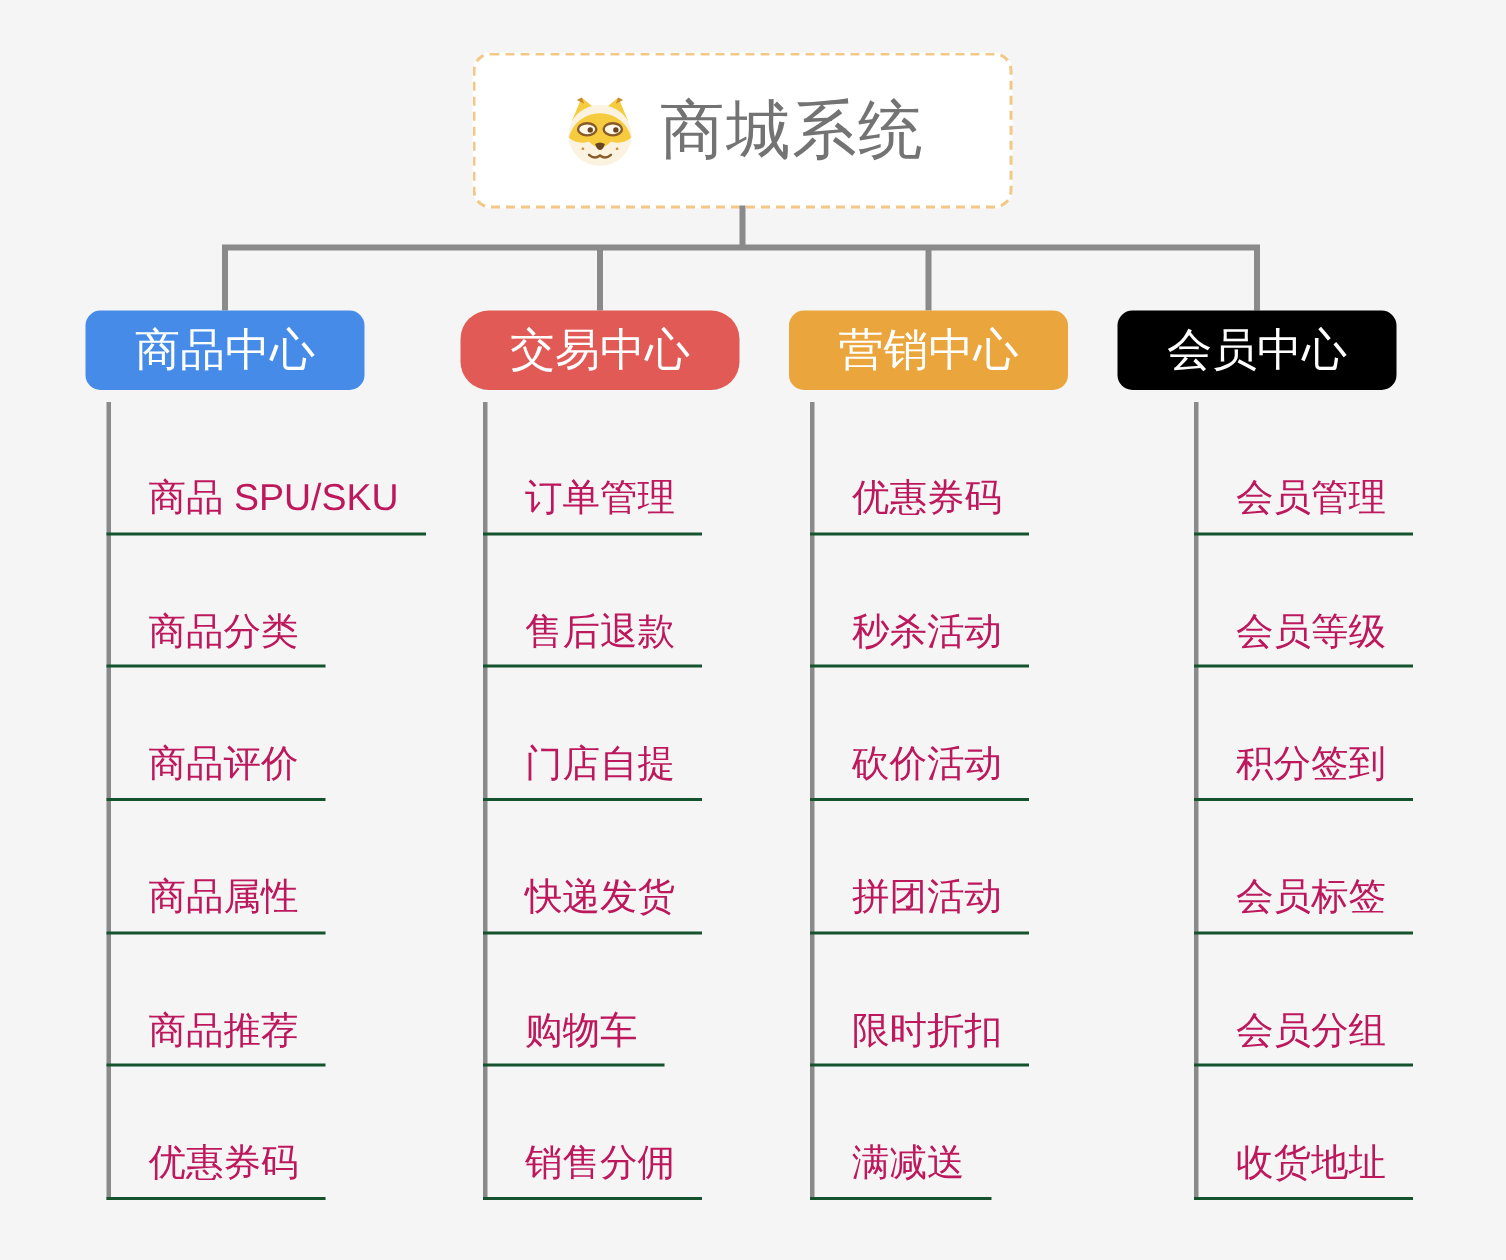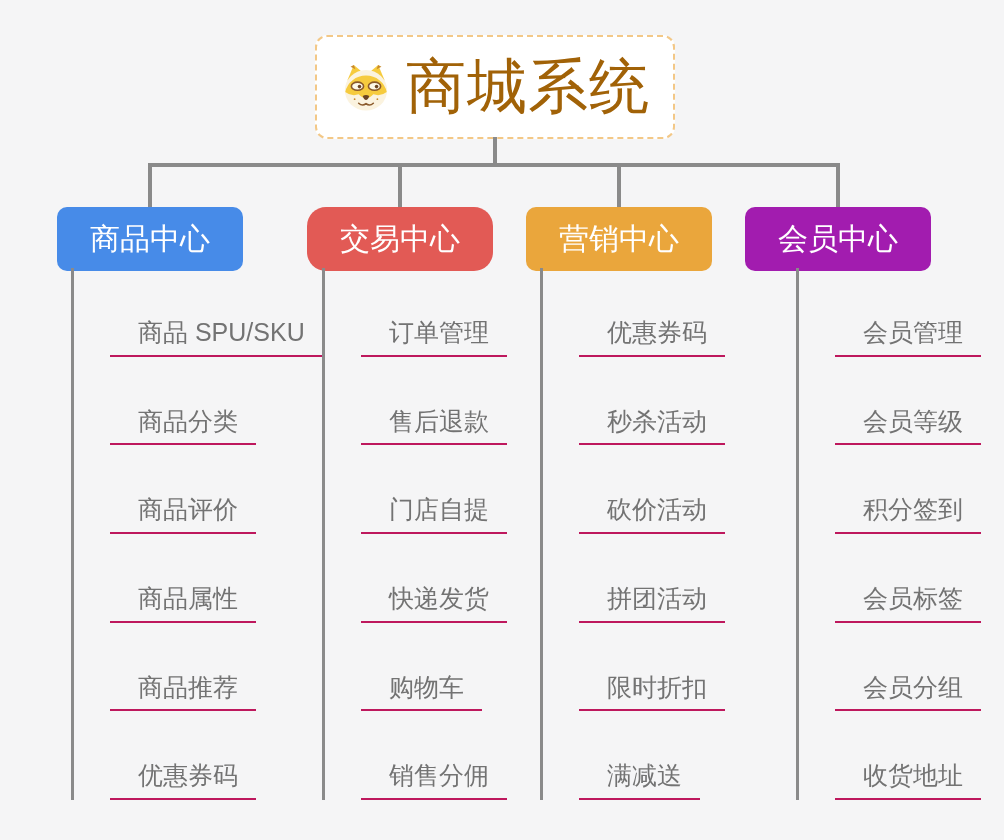--- a/index.html
+++ b/index.html
@@ -11,47 +11,47 @@
     overflow:hidden;
   }
   
   .root-node{
     position:absolute;left:315px;top:35px;width:360px;height:104px;
     background:#FFFFFF;border:2px dashed #F3C887;border-radius:12px;
     box-sizing:border-box;
     display:flex;align-items:center;justify-content:center;gap:14px;
   }
   .root-title{
-    color:#a16207;font-size:60px;line-height:1;letter-spacing:1px;
+    color:#737373;font-size:43px;line-height:1;letter-spacing:1px;
   }
   .dog-icon{width:52px;height:52px;display:block;}
   
   .line{position:absolute;background:#8A8A8A;}
   .root-trunk{left:493px;top:137px;width:4px;height:28px;}
   .bus{left:148px;top:163px;width:692px;height:4px;}
   .drop{top:165px;width:4px;height:42px;}
   .drop-0{left:148px;} .drop-1{left:398px;} .drop-2{left:617px;} .drop-3{left:836px;}
   
   .header{
-    position:absolute;top:207px;width:186px;height:64px;border-radius:10px;
+    position:absolute;top:207px;width:186px;height:53px;border-radius:10px;
     display:flex;align-items:center;justify-content:center;
     color:#FFFFFF;font-size:30px;line-height:1;cursor:default;
   }
   .h0{left:57px;} .h1{left:307px;border-radius:19px;} .h2{left:526px;} .h3{left:745px;}
   
   .col{position:absolute;top:268px;width:240px;height:533px;}
   .col-0{left:71px;} .col-1{left:322px;} .col-2{left:540px;} .col-3{left:796px;}
   .trunk{position:absolute;left:0;top:0;width:3px;height:532px;background:#8A8A8A;}
   .slot{position:relative;height:88.7px;}
   .item-label{
     position:absolute;left:0;bottom:0;
     display:inline-block;white-space:nowrap;
     padding:0 18px 8px 28px;
-    border-bottom:2px solid #be185d;
-    font-size:25px;color:#737373;line-height:1.15;margin-left:39px;
+    border-bottom:2px solid #14532d;
+    font-size:25px;color:#be185d;line-height:1.15;
   }
 </style>
 </head>
 <body>
 
 <div class="canvas">
 
   <div class="root-node">
     <svg class="dog-icon" viewBox="0 0 64 60" xmlns="http://www.w3.org/2000/svg">
       <path d="M9 22 L17 3 L29 13 Z" fill="#F6CB3E"></path>
@@ -81,21 +81,21 @@
 
   <div class="header h0" style="background: rgb(71, 139, 232);">
     <span>商品中心</span>
   </div>
   <div class="header h1" style="background: rgb(226, 90, 85);">
     <span>交易中心</span>
   </div>
   <div class="header h2" style="background: rgb(234, 166, 60);">
     <span>营销中心</span>
   </div>
-  <div class="header h3" style="background: #a21caf;">
+  <div class="header h3" style="background: #000000;">
     <span>会员中心</span>
   </div>
 
   <div class="col col-0">
     <div class="trunk"></div>
     <div class="slot">
         <span class="item-label">商品 SPU/SKU</span>
       </div>
     <div class="slot">
         <span class="item-label">商品分类</span>

